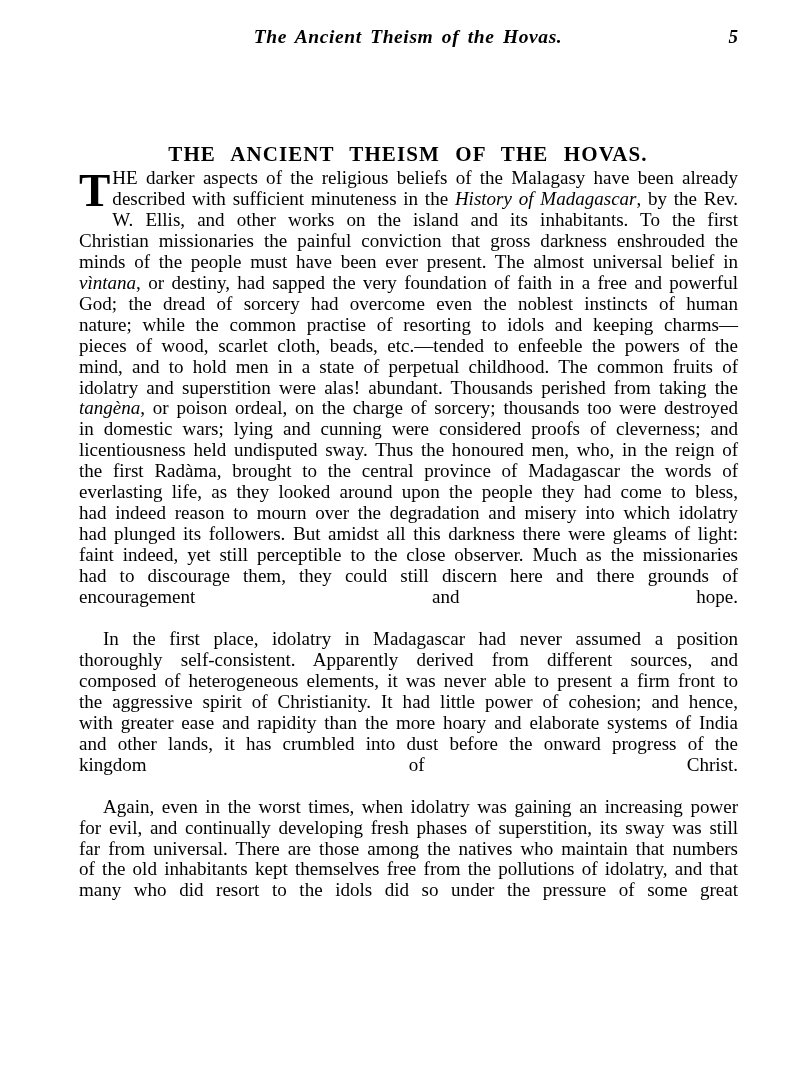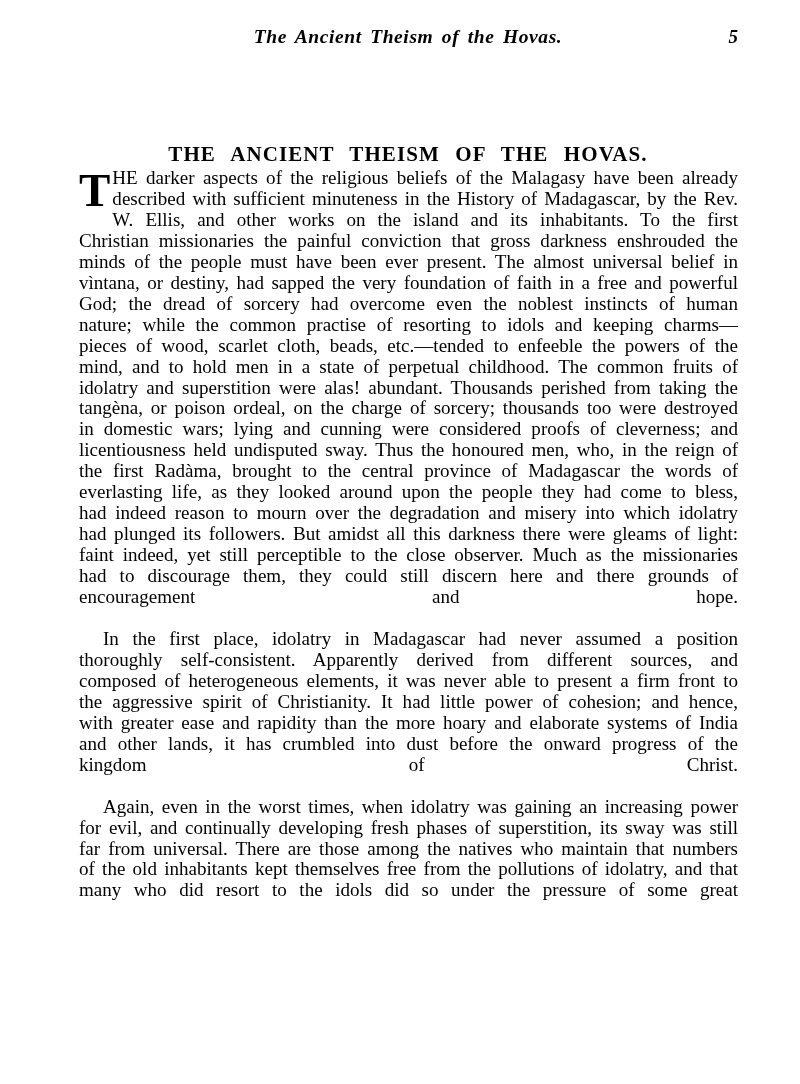--- a/index.html
+++ b/index.html
@@ -102,21 +102,21 @@
     font-weight: 700;
     font-family: "Liberation Serif", "DejaVu Serif", serif;
   }
   
   .dc-shim {
     float: left;
     width: 0;
     height: 42px;
   }
 
-  .it { }
+  .it { font-style: italic; }
 
   
   .loose { word-spacing: 2.0px; }
 </style>
 </head>
 <body>
 
 <div class="page">
 
   <div class="running-head">

